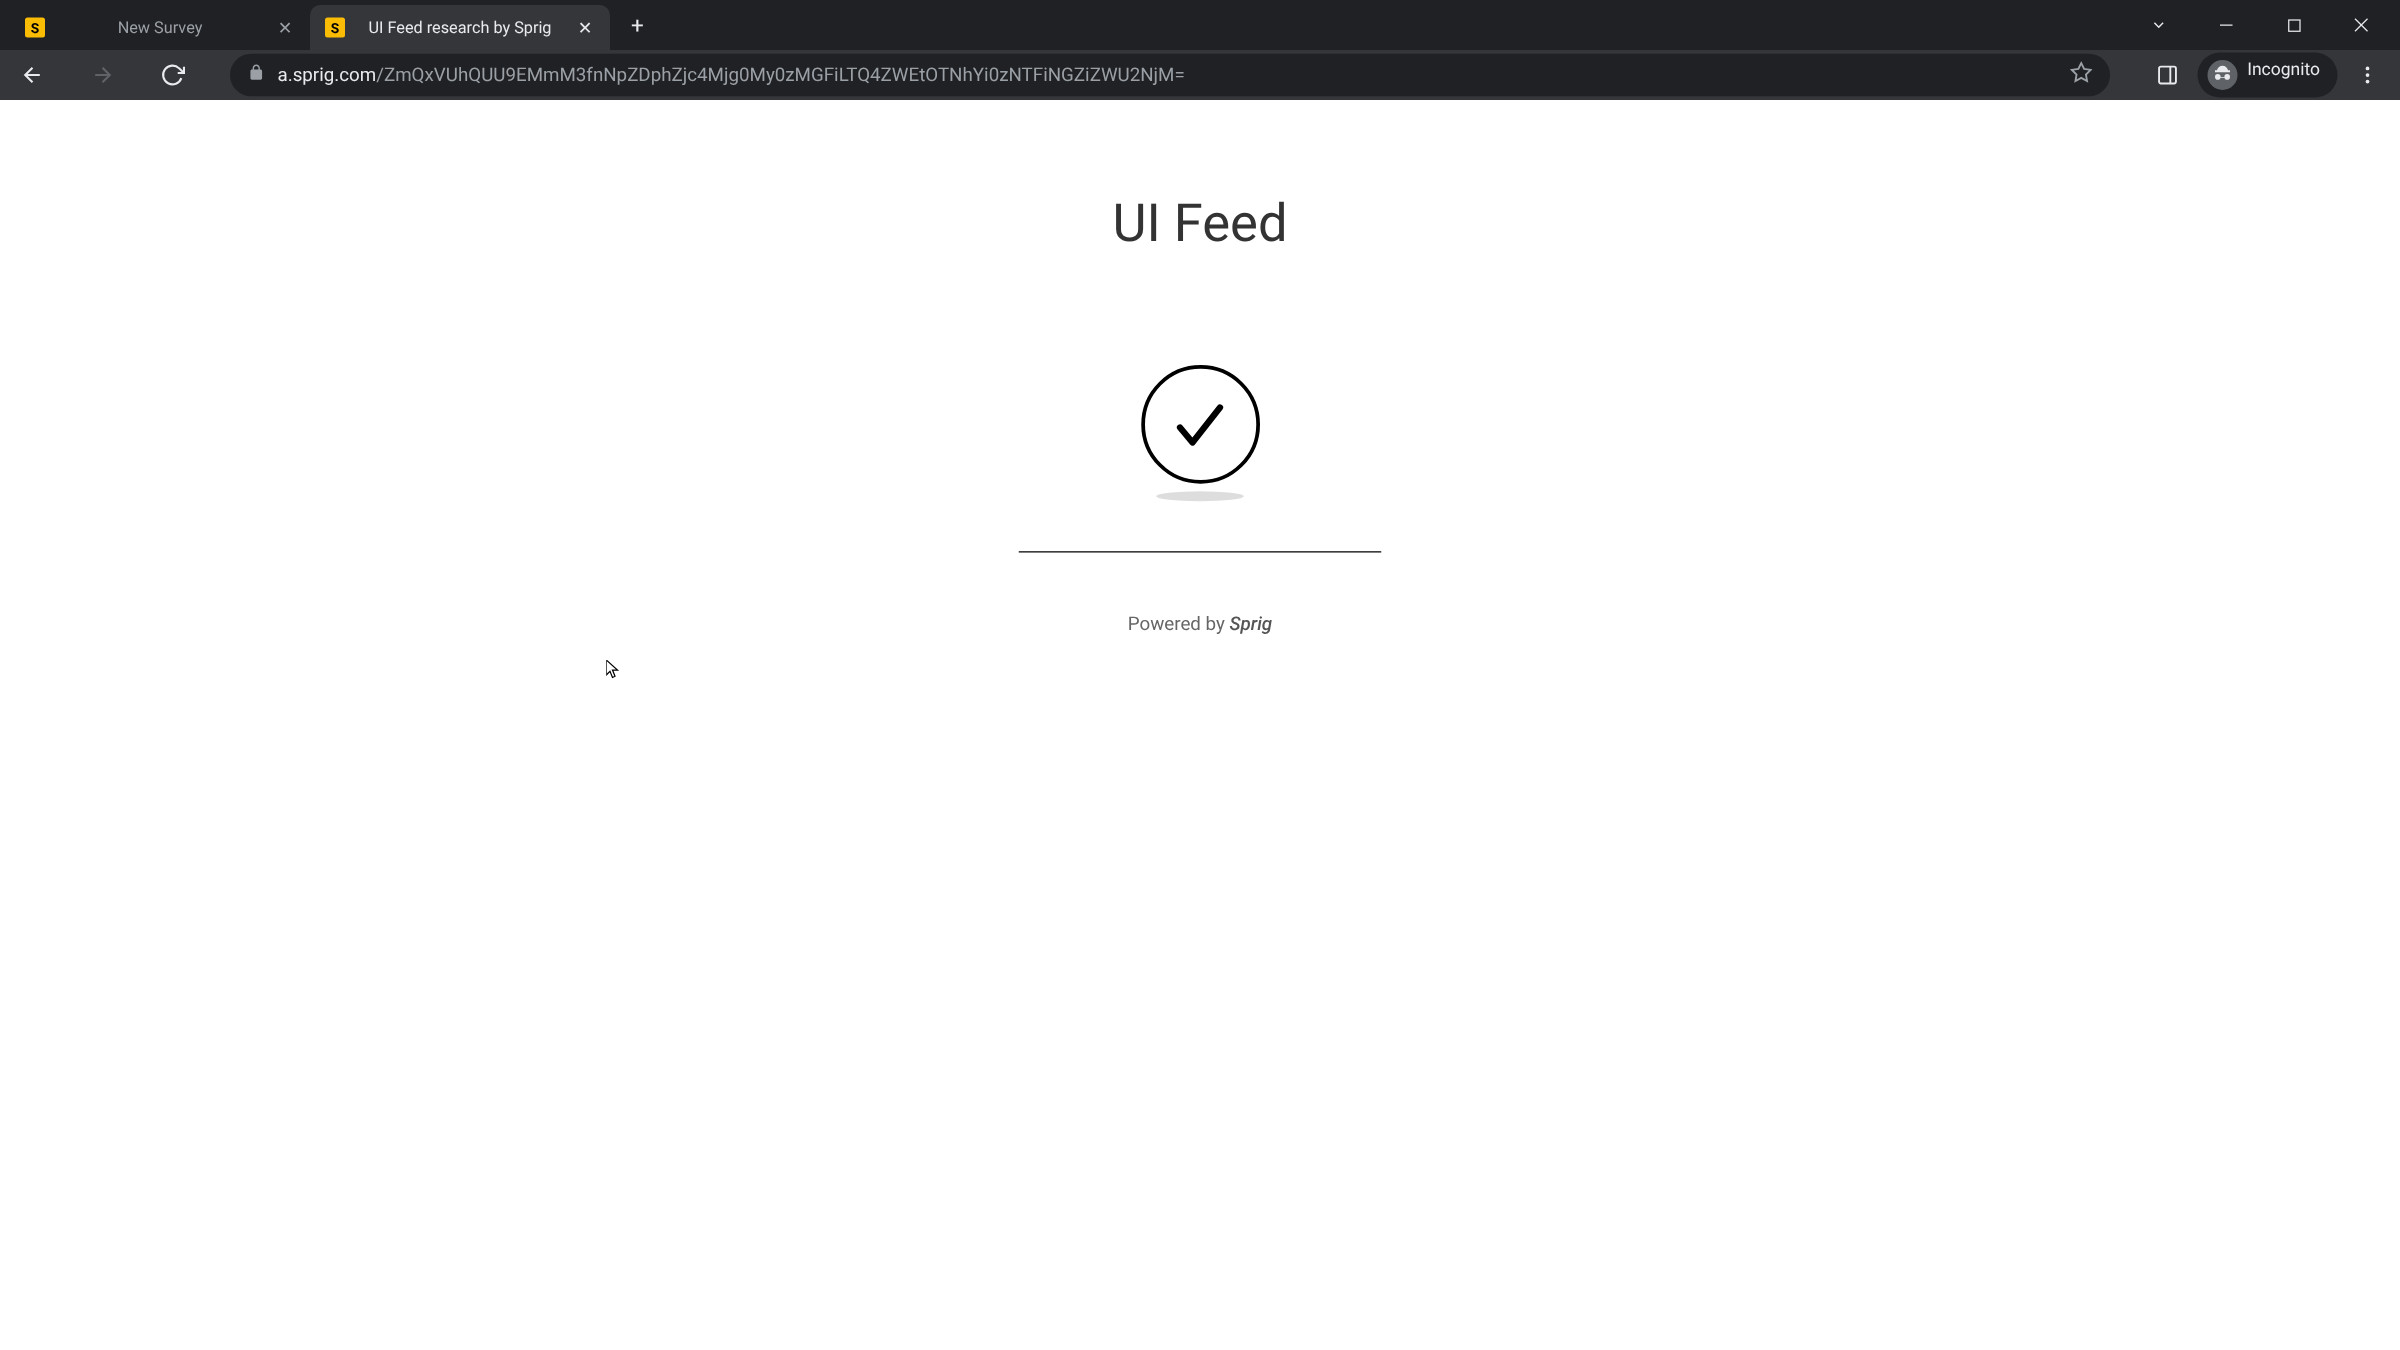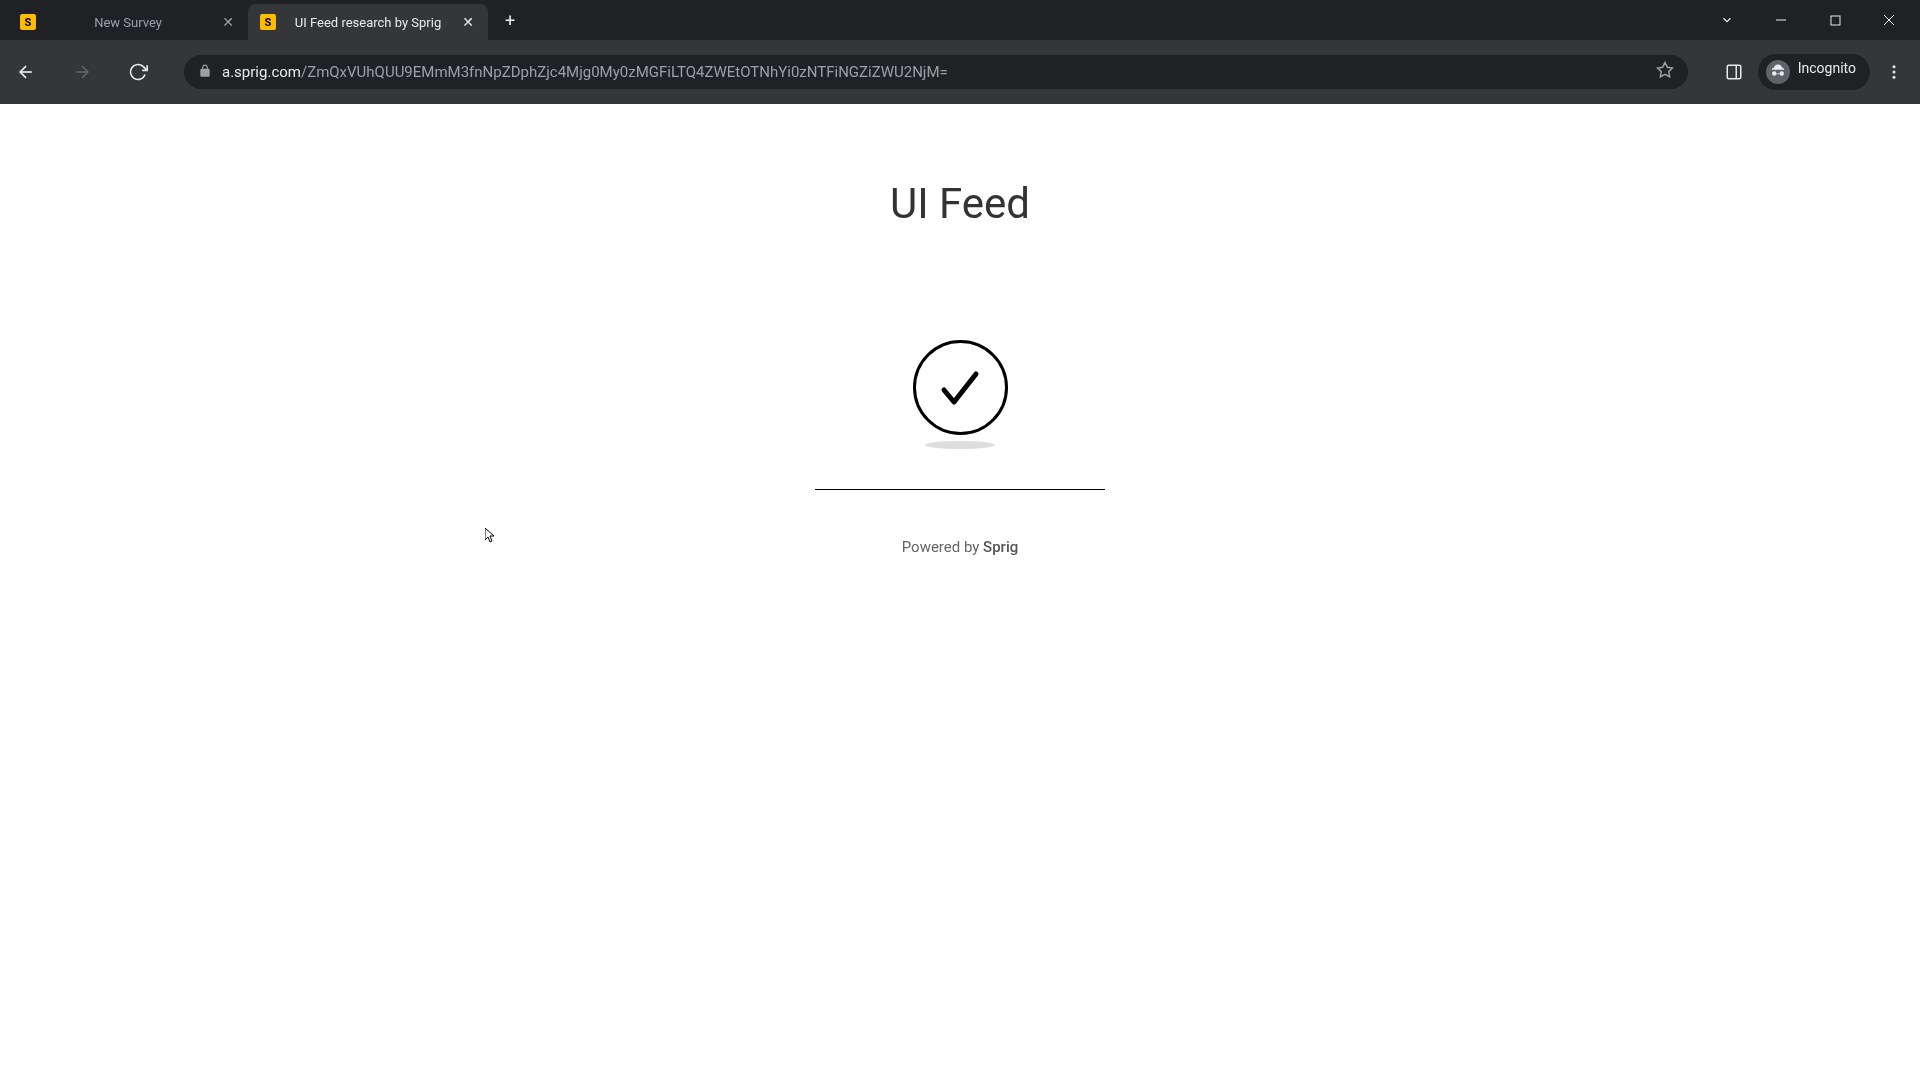--- a/index.html
+++ b/index.html
@@ -103,21 +103,21 @@
       height: 32px;
       display: flex;
       align-items: center;
       justify-content: center;
       color: #e8eaed;
       cursor: pointer;
     }
     .toolbar {
       display: flex;
       align-items: center;
-      height: 64px;
+      height: 40px;
       background: #35363a;
       padding: 0 8px;
       gap: 20px;
     }
     .nav-btn {
       width: 36px;
       height: 36px;
       display: flex;
       align-items: center;
       justify-content: center;
@@ -198,21 +198,21 @@
       height: calc(100vh - 88px);
       display: flex;
       flex-direction: column;
       align-items: center;
       padding-top: 75px;
     }
     .page-title {
       font-size: 42px;
       font-weight: 400;
       color: #333;
-      margin-bottom: 112px;
+      margin-bottom: 88px;
     }
     .checkmark-circle {
       width: 95px;
       height: 95px;
       border: 3px solid #000;
       border-radius: 50%;
       display: flex;
       align-items: center;
       justify-content: center;
       margin-bottom: 6px;
@@ -239,20 +239,21 @@
       height: 1px;
       background: #000;
       margin-bottom: 48px;
     }
     .footer-text {
       font-size: 15px;
       color: #666;
     }
     .footer-brand {
       font-weight: 500;
+      font-style: italic;
       color: #555;
     }
     .cursor-pointer {
       position: absolute;
       left: 485px;
       top: 528px;
       font-size: 14px;
       color: #333;
       pointer-events: none;
     }

